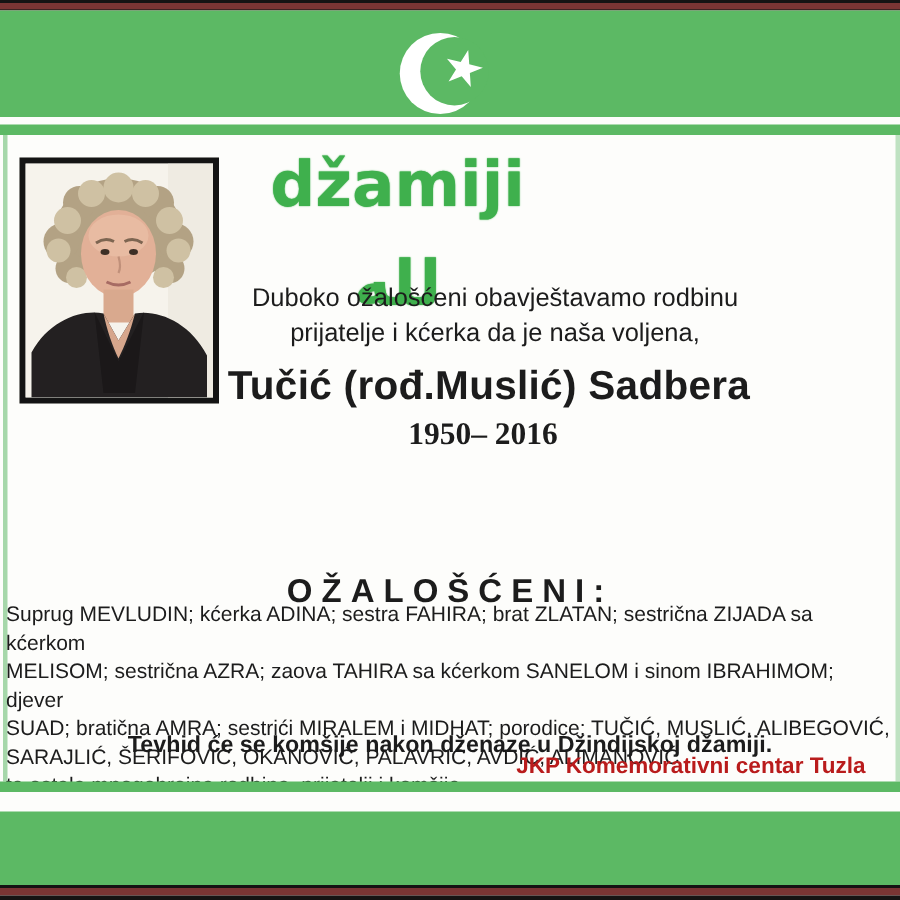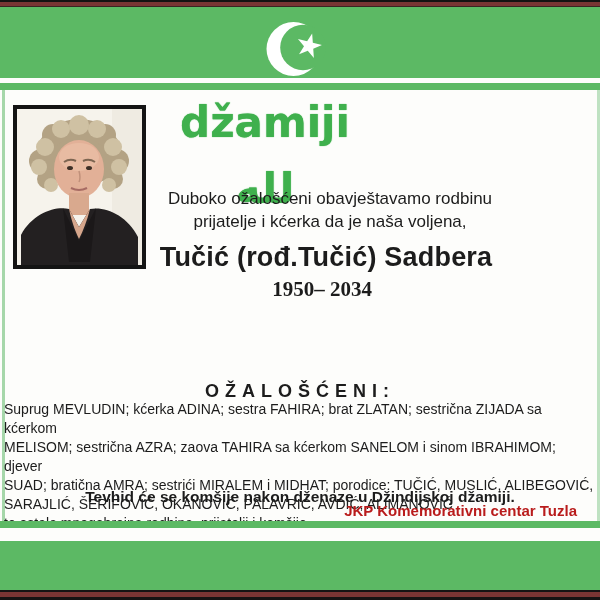--- a/index.html
+++ b/index.html
@@ -52,21 +52,21 @@
     text-align:center;font-family:"Liberation Serif","DejaVu Serif",serif;
     font-size:21px;font-weight:bold;
   }
   .announce{
     position:absolute;left:0;right:0;top:301px;
     text-align:center;font-size:15.5px;font-weight:bold;line-height:19.5px;
     white-space:pre-line;
   }
   .mourners-heading{
     position:absolute;left:0;right:0;top:381px;
-    text-align:center;font-size:18px;font-weight:bold;letter-spacing:6px;
+    text-align:center;font-size:22px;font-weight:bold;letter-spacing:6px;
   }
   .mourners{
     position:absolute;left:4px;right:4px;top:400px;
     text-align:left;font-size:14px;line-height:19px;white-space:pre-line;
   }
   .tevhid{
     position:absolute;left:0;right:0;top:488px;
     text-align:center;font-size:15.5px;font-weight:bold;
   }
   .publisher{
@@ -138,22 +138,22 @@
       <path d="M52,100 L62,118 L73,100 C70,112 66,122 62,130 C58,122 54,110 52,100 Z" fill="#d6a68c"></path>
       <path d="M46,99 L62,132 L79,99 L73,153 L52,153 Z" fill="#1b1819"></path>
     </svg>
   </div>
 
   <div class="calligraphy" dir="rtl">džamiji لله</div>
 
   <div class="intro">Duboko ožalošćeni obavještavamo rodbinu
 prijatelje i kćerka da je naša voljena,</div>
 
-  <div class="name">Tučić (rođ.Tučić) Sadbera</div>
-  <div class="years">1950– 2034</div>
+  <div class="name">Tučić (rođ.Muslić) Sadbera</div>
+  <div class="years">1950– 2016</div>
 
 
   <div class="mourners-heading">OŽALOŠĆENI:</div>
   <div class="mourners">Suprug MEVLUDIN; kćerka ADINA; sestra FAHIRA; brat ZLATAN; sestrična ZIJADA sa kćerkom
 MELISOM; sestrična AZRA; zaova TAHIRA sa kćerkom SANELOM i sinom IBRAHIMOM; djever
 SUAD; bratična AMRA; sestrići MIRALEM i MIDHAT; porodice: TUČIĆ, MUSLIĆ, ALIBEGOVIĆ,
 SARAJLIĆ, ŠERIFOVIĆ, OKANOVIĆ, PALAVRIĆ, AVDIĆ, ALIMANOVIĆ
 te ostala mnogobrojna rodbina, prijatelji i komšije.</div>
 
   <div class="tevhid">Tevhid će se komšije nakon dženaze u Džindijskoj džamiji.</div>

